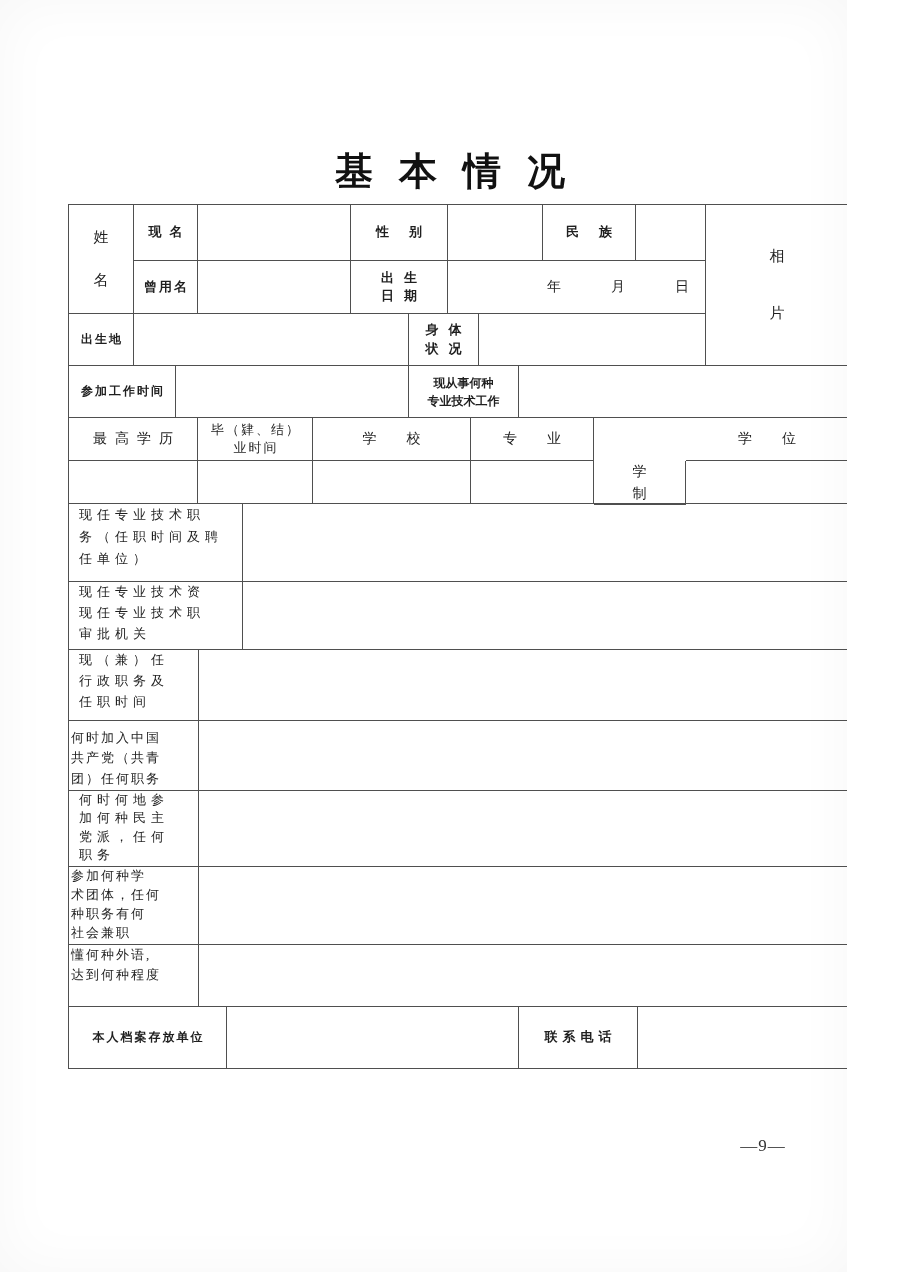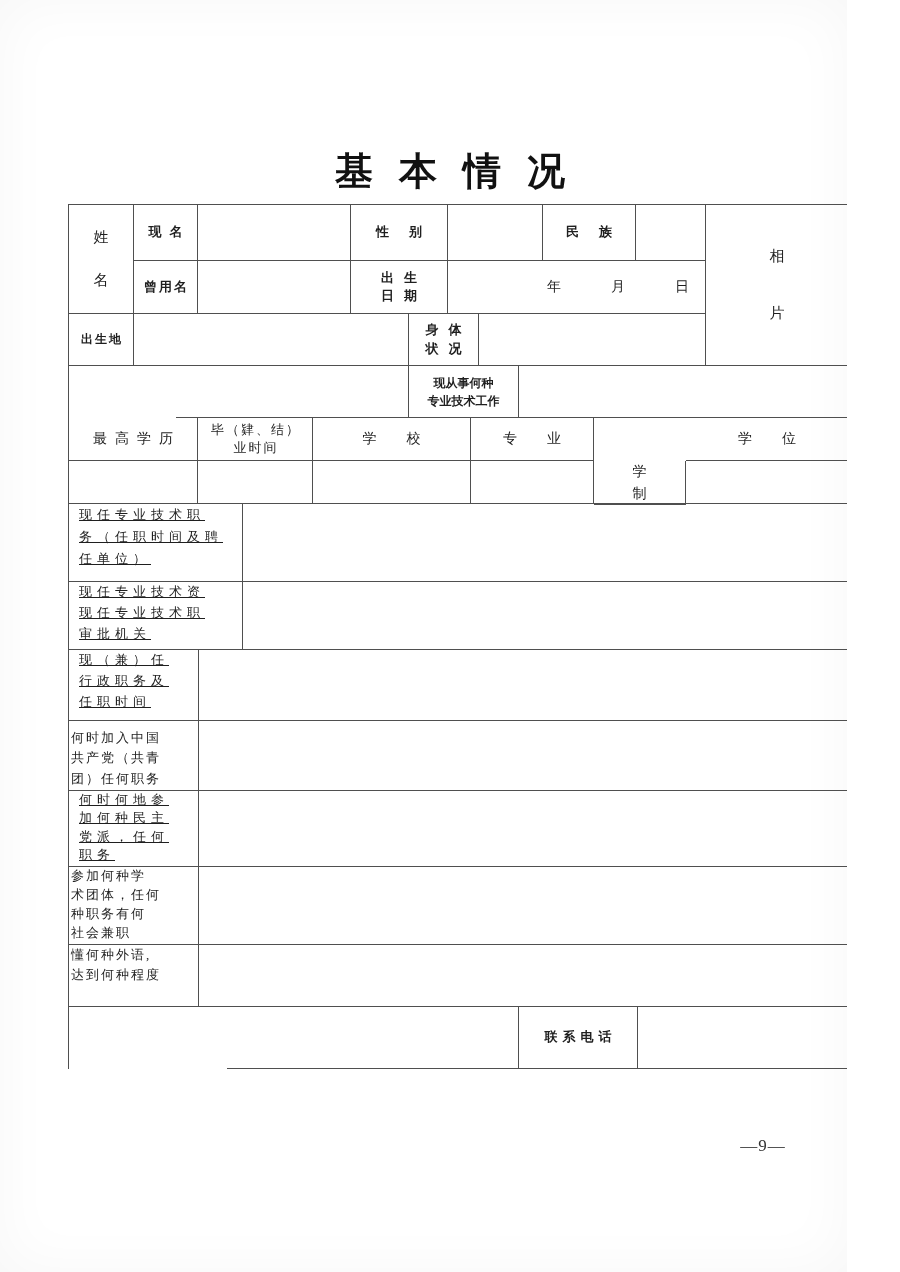--- a/index.html
+++ b/index.html
@@ -53,21 +53,21 @@
     font-family:"Liberation Sans","DejaVu Sans",sans-serif;
     font-weight:bold;
     font-size:13px;
   }
   .song{font-size:14px;}
   .col{flex-direction:column;}
   .leftal{justify-content:flex-start;text-align:left;padding-left:10px;padding-right:6px;}
   .small{font-size:12px;}
   
   .ls2{letter-spacing:2px;padding-left:2px;}
-  .ls5{letter-spacing:5px;text-decoration:underline;}
+  .ls5{letter-spacing:5px;}
   .ls5c{letter-spacing:5px;padding-left:5px;}
   .ls8{letter-spacing:8px;padding-left:8px;}
   .ls10{letter-spacing:10px;padding-left:10px;}
   .ls20{letter-spacing:20px;padding-left:20px;}
   .ls22{letter-spacing:22px;padding-left:22px;}
   .ls30{letter-spacing:30px;padding-left:30px;white-space:nowrap;}
   .gapname{gap:20px;font-size:15px;}
   .gapphoto{gap:34px;font-size:15px;}
   .datecell{
     justify-content:flex-end;
@@ -122,20 +122,21 @@
     </div>
 
     <div class="cell hei small ls2" style="left:0;top:109px;width:65px;height:52px;">出生地</div>
     <div class="cell" style="left:65px;top:109px;width:275px;height:52px;"></div>
     <div class="cell col hei ls10" style="left:340px;top:109px;width:70px;height:52px;line-height:1.4;">
         <div>身体</div>
         <div>状况</div>
       </div>
     <div class="cell" style="left:410px;top:109px;width:227px;height:52px;"></div>
 
+    <div class="cell hei small ls2" style="left:0;top:161px;width:107px;height:52px;">参加工作时间</div>
     <div class="cell" style="left:107px;top:161px;width:233px;height:52px;"></div>
     <div class="cell col hei small" style="left:340px;top:161px;width:110px;height:52px;line-height:1.5;">
         <div>现从事何种</div>
         <div>专业技术工作</div>
       </div>
     <div class="cell" style="left:450px;top:161px;width:330px;height:52px;"></div>
 
     <div class="cell song ls8" style="left:0;top:213px;width:129px;height:43px;">最高学历</div>
     <div class="cell col song ls2" style="left:129px;top:213px;width:115px;height:43px;line-height:1.35;font-size:13px;">
         <div>毕（肄、结）</div>
@@ -196,20 +197,21 @@
         <div>社会兼职</div>
       </div>
     <div class="cell" style="left:130px;top:662px;width:650px;height:78px;"></div>
 
     <div class="cell col song leftal ls2" style="left:0;top:740px;width:130px;height:62px;font-size:13px;align-items:flex-start;line-height:1.55;">
         <div>懂何种外语,</div>
         <div>达到何种程度</div>
       </div>
     <div class="cell" style="left:130px;top:740px;width:650px;height:62px;"></div>
 
+    <div class="cell hei small ls2" style="left:0;top:802px;width:158px;height:62px;">本人档案存放单位</div>
     <div class="cell" style="left:158px;top:802px;width:292px;height:62px;"></div>
     <div class="cell hei ls5c" style="left:450px;top:802px;width:119px;height:62px;">联系电话</div>
     <div class="cell" style="left:569px;top:802px;width:211px;height:62px;"></div>
 
   </div>
 
   <div class="pageno">—9—</div>
 
 </div>
 

